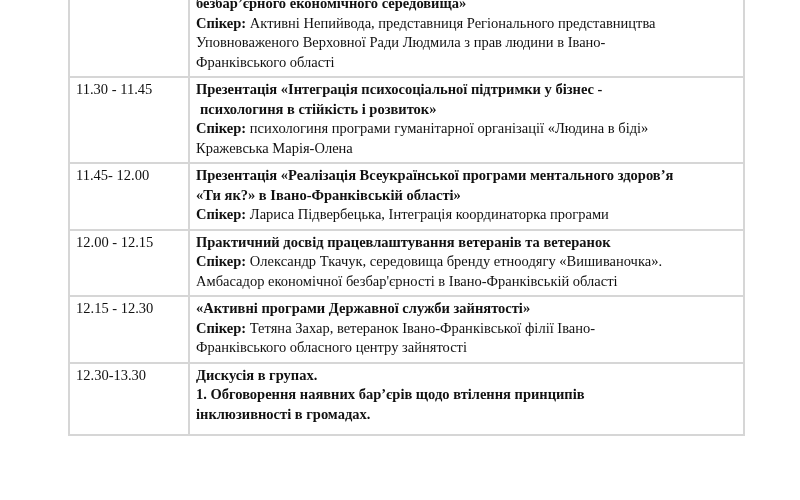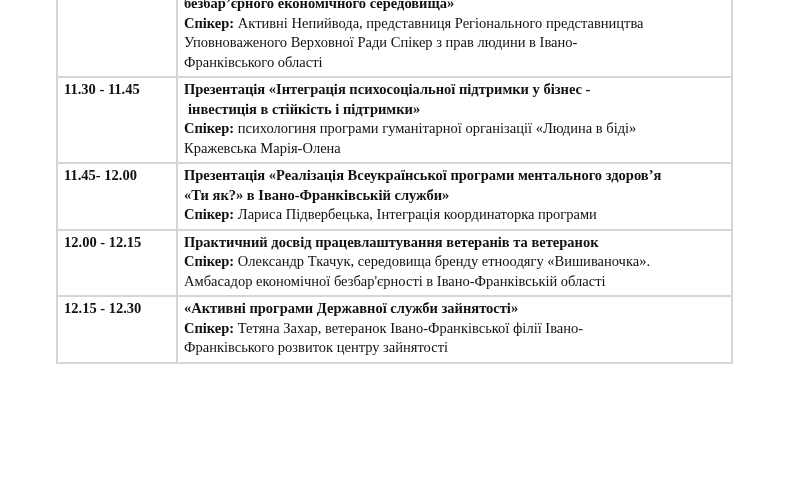--- a/index.html
+++ b/index.html
@@ -1,77 +1,85 @@
 <!DOCTYPE html>
 <html><head>
 <meta charset="utf-8">
 <style>
   html, body { margin: 0; padding: 0; background: #ffffff; }
   body { width: 800px; height: 500px; overflow: hidden; position: relative;
          font-family: "Liberation Serif", serif; color: #111; }
-  .page { position: absolute; left: 0; top: 0; width: 784px; height: 500px; }
+  .page { position: absolute; left: 12px; top: 0; width: 784px; height: 500px; }
   table.agenda { position: absolute; left: 56px; top: -10px; width: 677px;
                  border-collapse: collapse; }
   table.agenda td { border: 2px solid #d6d6d6; vertical-align: top;
                     font-size: 14.5px; line-height: 19.5px; padding: 2px 6px 4px 6px; }
-  td.time { width: 106px; font-weight: bold; padding-left: 6px; }
+  td.time { width: 106px; font-weight: normal; padding-left: 6px; }
   td.content { padding-left: 6px; }
   .b { font-weight: bold; }
   .line { display: block; }
   .indent { padding-left: 4px; }
 </style>
 </head>
 <body>
 
 <div class="page">
   <table class="agenda">
     <tbody>
 
       <tr>
         <td class="time"></td>
         <td class="content">
           <span class="line b">безбар’єрного економічного середовища»</span>
           <span class="line"><span class="b">Спікер:</span><span> Активні Непийвода, представниця Регіонального представництва</span></span>
-          <span class="line">Уповноваженого Верховної Ради Спікер з прав людини в Івано-</span>
+          <span class="line">Уповноваженого Верховної Ради Людмила з прав людини в Івано-</span>
           <span class="line">Франківського області</span>
         </td>
       </tr>
 
       <tr>
         <td class="time" style="height:78px;">11.30 - 11.45</td>
         <td class="content">
           <span class="line b">Презентація «Інтеграція психосоціальної підтримки  у бізнес -</span>
-          <span class="line b indent"> інвестиція в стійкість і підтримки»</span>
+          <span class="line b indent"> психологиня в стійкість і розвиток»</span>
           <span class="line"><span class="b">Спікер:</span><span> психологиня програми гуманітарної організації «Людина в біді»</span></span>
           <span class="line">Кражевська Марія-Олена</span>
         </td>
       </tr>
 
       <tr>
         <td class="time">11.45- 12.00</td>
         <td class="content">
           <span class="line b">Презентація «Реалізація Всеукраїнської програми ментального здоров’я</span>
-          <span class="line b">«Ти як?» в Івано-Франківській служби»</span>
+          <span class="line b">«Ти як?» в Івано-Франківській області»</span>
           <span class="line"><span class="b">Спікер:</span><span> Лариса Підвербецька, Інтеграція координаторка  програми</span></span>
         </td>
       </tr>
 
       <tr>
         <td class="time">12.00 - 12.15</td>
         <td class="content">
           <span class="line b">Практичний досвід працевлаштування ветеранів та ветеранок</span>
           <span class="line"><span class="b">Спікер:</span><span> Олександр Ткачук, середовища бренду етноодягу «Вишиваночка».</span></span>
           <span class="line">Амбасадор економічної безбар'єрності в Івано-Франківській області</span>
         </td>
       </tr>
 
       <tr>
         <td class="time">12.15 - 12.30</td>
         <td class="content">
           <span class="line b">«Активні програми Державної служби зайнятості»</span>
           <span class="line"><span class="b">Спікер:</span><span> Тетяна Захар, ветеранок Івано-Франківської філії Івано-</span></span>
-          <span class="line">Франківського розвиток центру зайнятості</span>
+          <span class="line">Франківського обласного центру зайнятості</span>
         </td>
       </tr>
 
+      <tr>
+        <td class="time" style="height:64px;">12.30-13.30</td>
+        <td class="content">
+          <span class="line b">Дискусія в групах.</span>
+          <span class="line b">1. Обговорення наявних бар’єрів щодо втілення принципів</span>
+          <span class="line b">інклюзивності в громадах.</span>
+        </td>
+      </tr>
     </tbody>
   </table>
 </div>
 
 </body></html>

